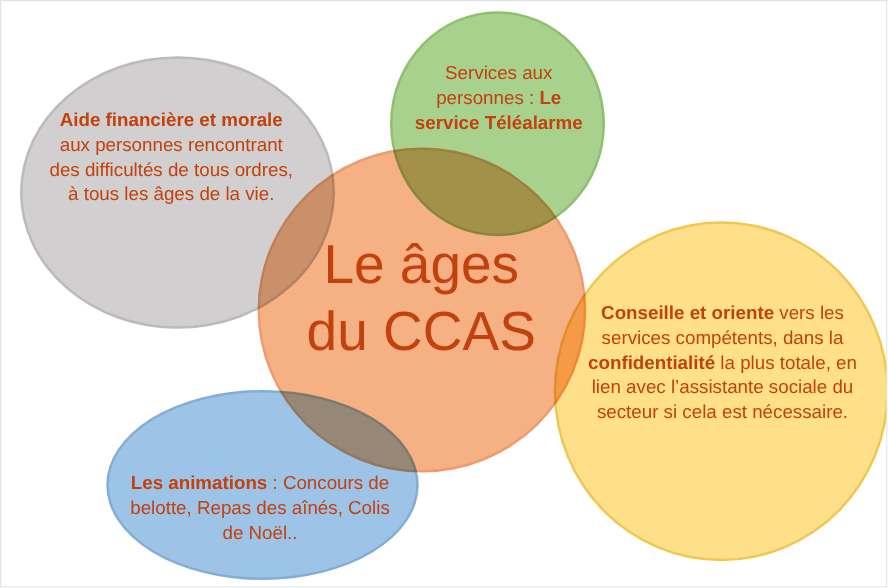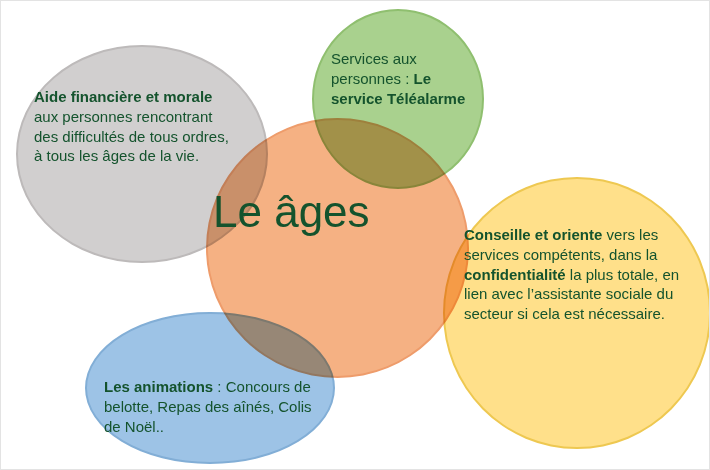--- a/index.html
+++ b/index.html
@@ -45,28 +45,29 @@
     border: 2px solid #eec851;
   }
   .shape.blue {
     left: 84px; top: 311px; width: 250px; height: 152px;
     background: #9dc3e6;
     border: 2px solid #82aed6;
   }
   .txt {
     position: absolute;
     z-index: 5;
+    text-align: center;
     font-size: 15px;
     line-height: 1.32;
-    color: #14532d;
+    color: #c2410c;
   }
   .txt .b { font-weight: bold; }
   .txt.aide      { left: 33px;  top: 86px;  width: 206px; }
   .txt.services  { left: 330px; top: 48px;  width: 136px; }
-  .txt.conseille { left: 463px; top: 224px; width: 228px; }
+  .txt.conseille { left: 463px; top: 240px; width: 228px; }
   .txt.animations{ left: 103px; top: 344px; width: 208px; margin-top: 32px; }
   .txt.center-title {
     left: 212px; top: 184px; width: 248px;
     font-size: 44px;
     line-height: 1.22;
     font-weight: 400;
   }
 </style>
 </head>
 <body>
@@ -82,20 +83,21 @@
   <div class="txt services">
     <span>Services aux personnes : </span><span class="b">Le service Téléalarme</span>
   </div>
 
   <div class="txt aide">
     <span class="b">Aide financière et morale</span><span> aux personnes rencontrant des difficultés de tous ordres, à tous les âges de la vie.</span>
   </div>
 
   <div class="txt center-title">
     <div>Le âges</div>
+    <div>du CCAS</div>
   </div>
 
   <div class="txt conseille">
     <span class="b">Conseille et oriente</span><span> vers les services compétents, dans la </span><span class="b">confidentialité</span><span> la plus totale, en lien avec l’assistante sociale du secteur si cela est nécessaire.</span>
   </div>
 
   <div class="txt animations">
     <span class="b">Les animations</span><span> : Concours de belotte, Repas des aînés, Colis de Noël..</span>
   </div>
 

